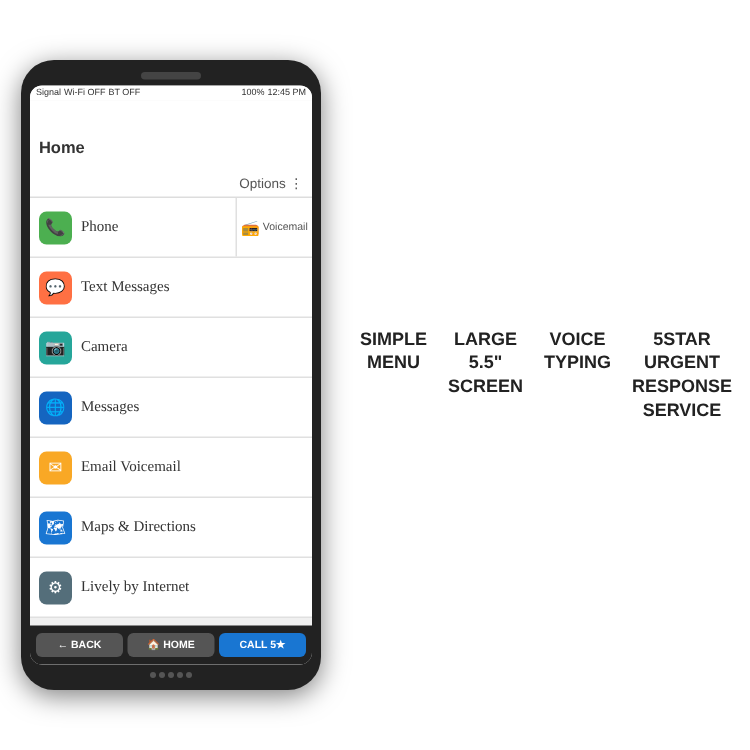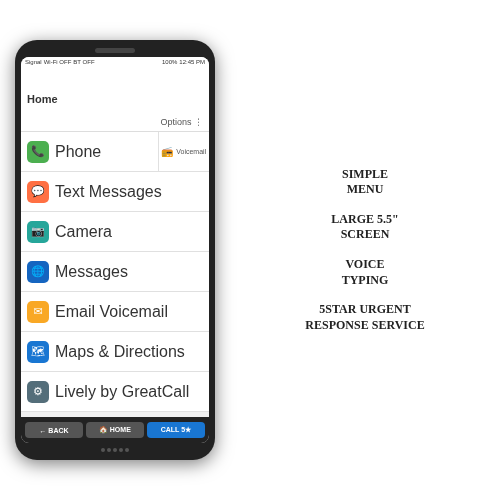--- a/index.html
+++ b/index.html
@@ -137,23 +137,24 @@
       flex-shrink: 0;
     }
     .icon-green { background: #4caf50; }
     .icon-orange { background: #ff7043; }
     .icon-teal { background: #26a69a; }
     .icon-blue { background: #1565c0; }
     .icon-yellow { background: #f9a825; }
     .icon-map { background: #1976d2; }
     .icon-gear { background: #546e7a; }
     .menu-label {
-      font-size: 16px;
+      font-size: 10px;
       color: #333;
       font-weight: 500;
+      font-family: Liberation Serif, serif;
     }
     .bottom-bar {
       background: #222;
       display: flex;
       justify-content: space-between;
       padding: 5px 4px;
       gap: 3px;
     }
     .bottom-btn {
       flex: 1;
@@ -183,24 +184,22 @@
       width: 4px;
       height: 4px;
       border-radius: 50%;
       background: #555;
     }
     
     .features {
       flex: 1;
       padding: 10px 12px;
       display: flex;
-      flex-direction: column;
       justify-content: center;
       gap: 14px;
-      font-family: Liberation Serif, serif;
     }
     .feature-item {
       font-size: 12px;
       font-weight: bold;
       color: #222;
       line-height: 1.3;
       text-transform: uppercase;
     }
   </style>
 </head>
@@ -265,21 +264,21 @@
             <span class="menu-label">Email Voicemail</span>
           </div>
 
           <div class="menu-item">
             <div class="icon-box icon-map">🗺</div>
             <span class="menu-label">Maps &amp; Directions</span>
           </div>
 
           <div class="menu-item">
             <div class="icon-box icon-gear">⚙</div>
-            <span class="menu-label">Lively by GreatCall</span>
+            <span class="menu-label">Lively by Internet</span>
           </div>
 
         </div>
 
         <div class="bottom-bar">
           <div class="bottom-btn btn-back">← BACK</div>
           <div class="bottom-btn btn-home">🏠 HOME</div>
           <div class="bottom-btn btn-call">CALL 5★</div>
         </div>
       </div>

